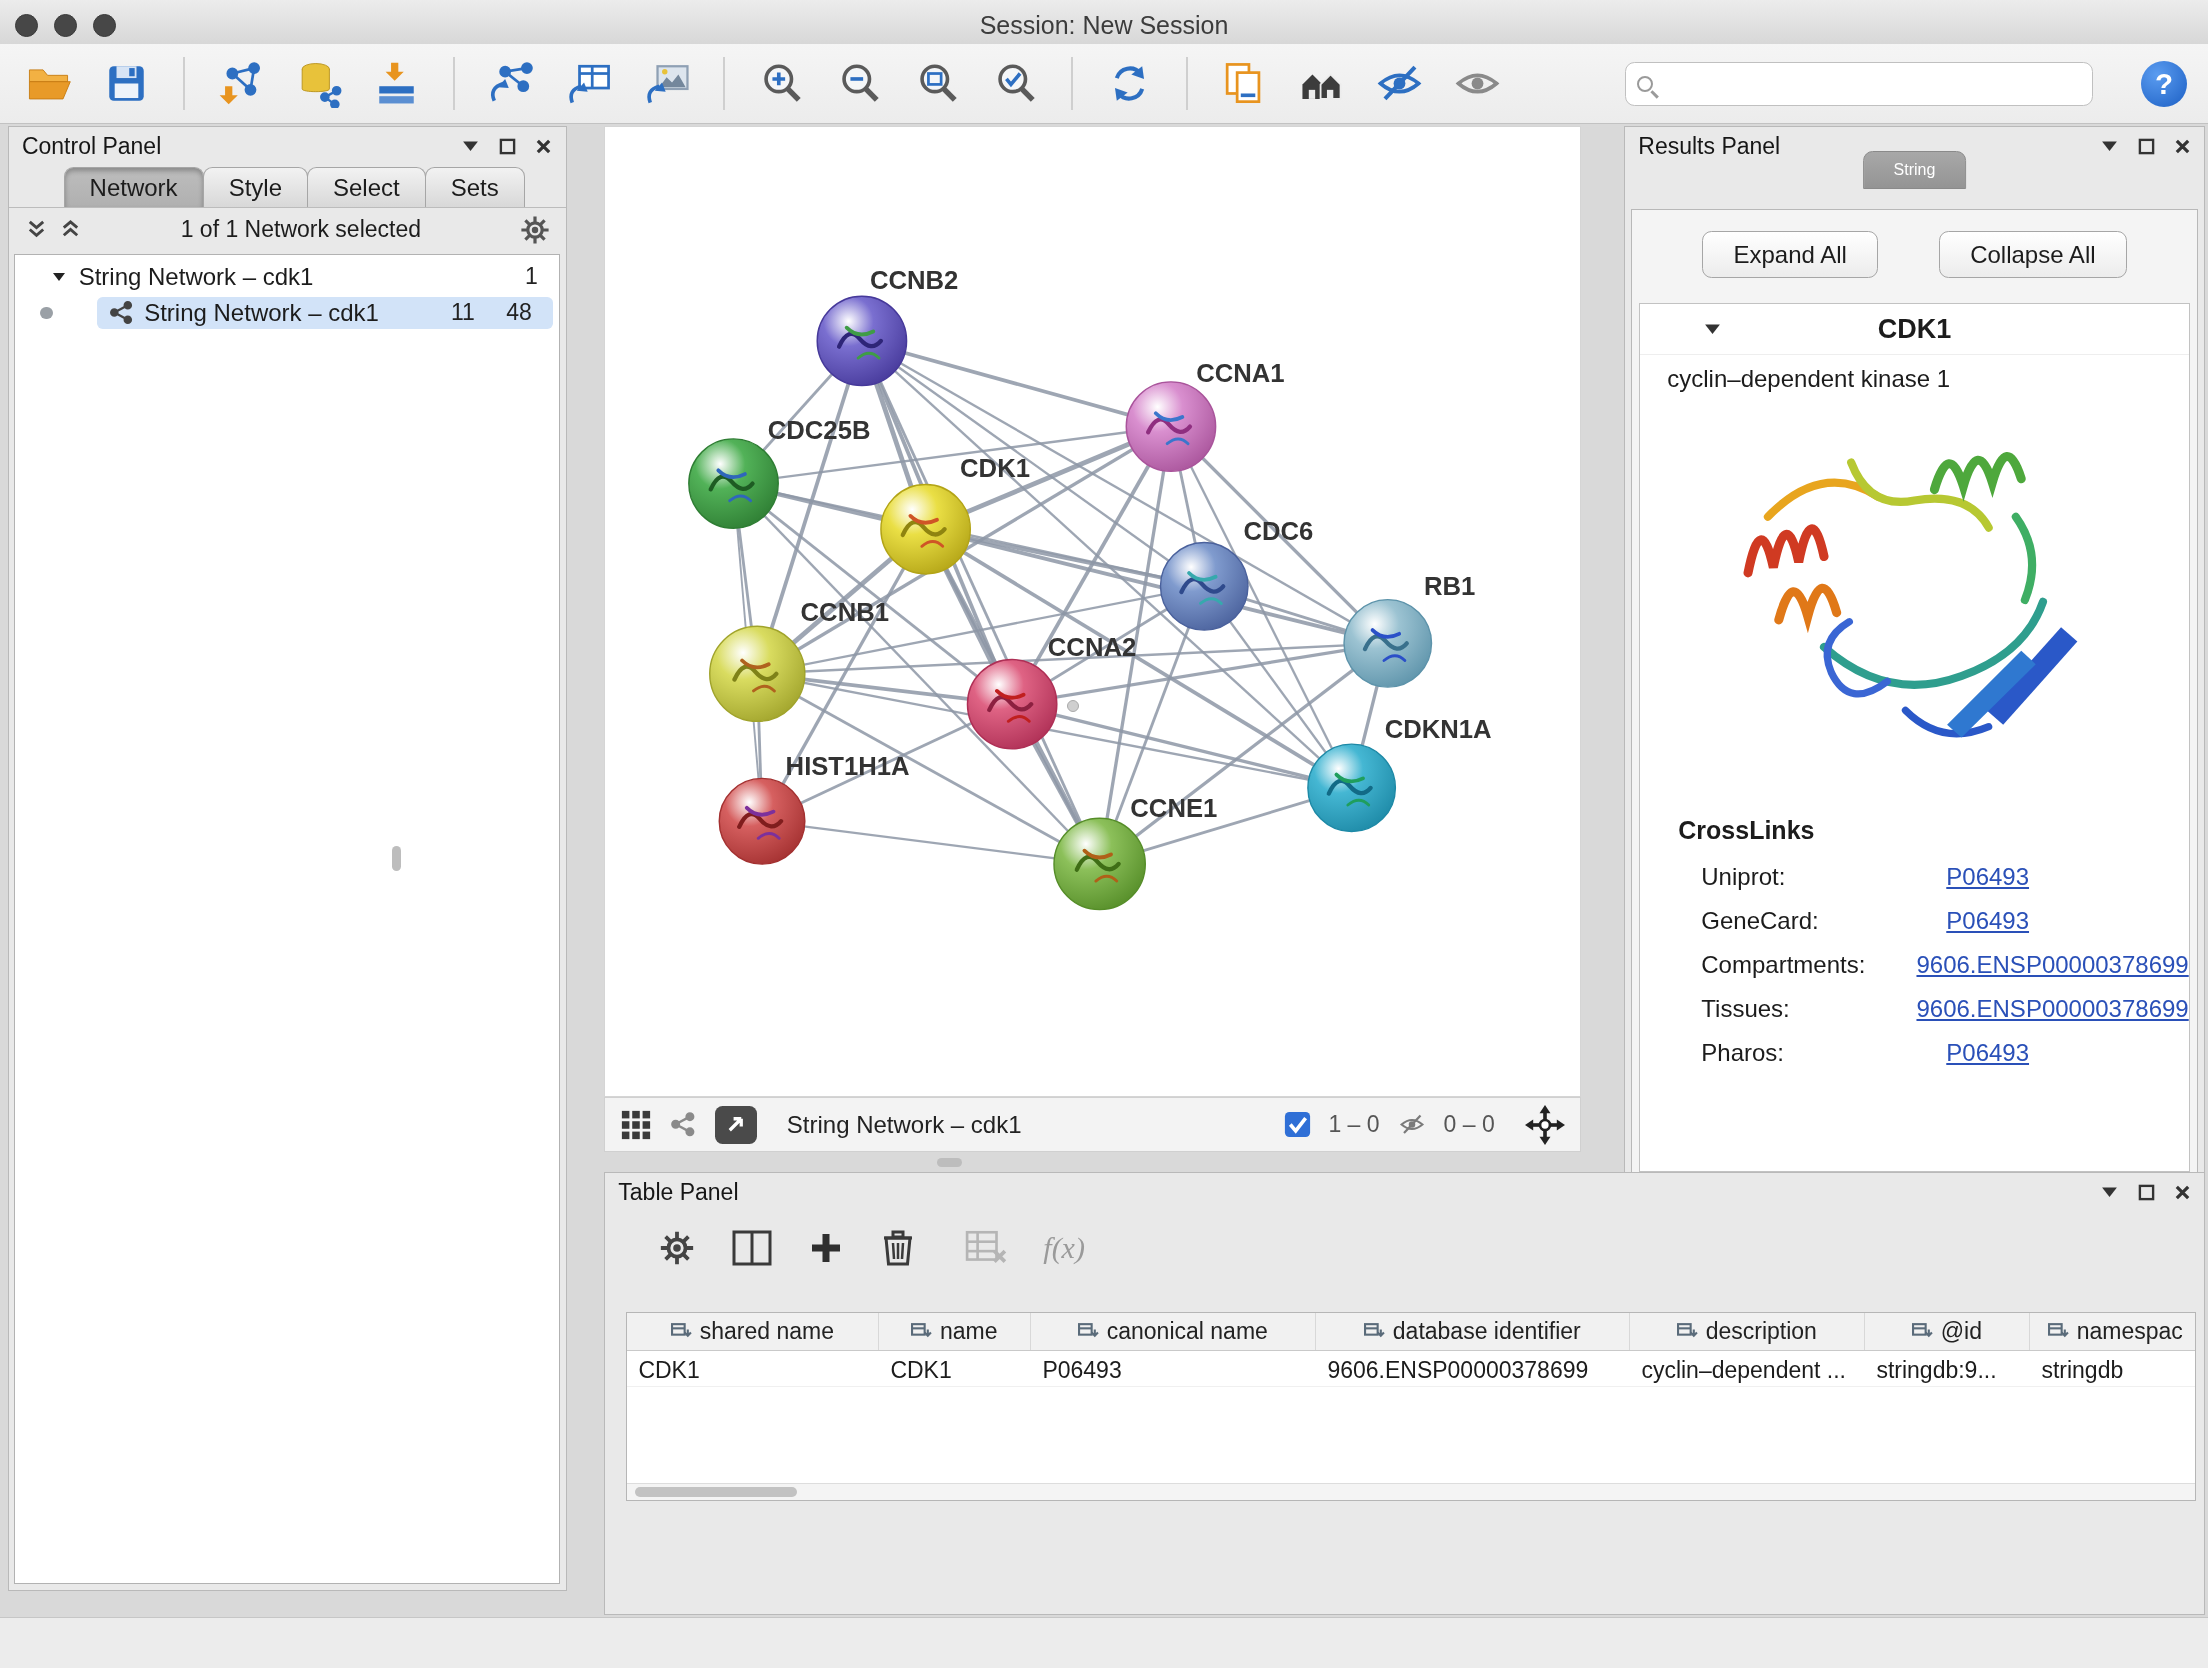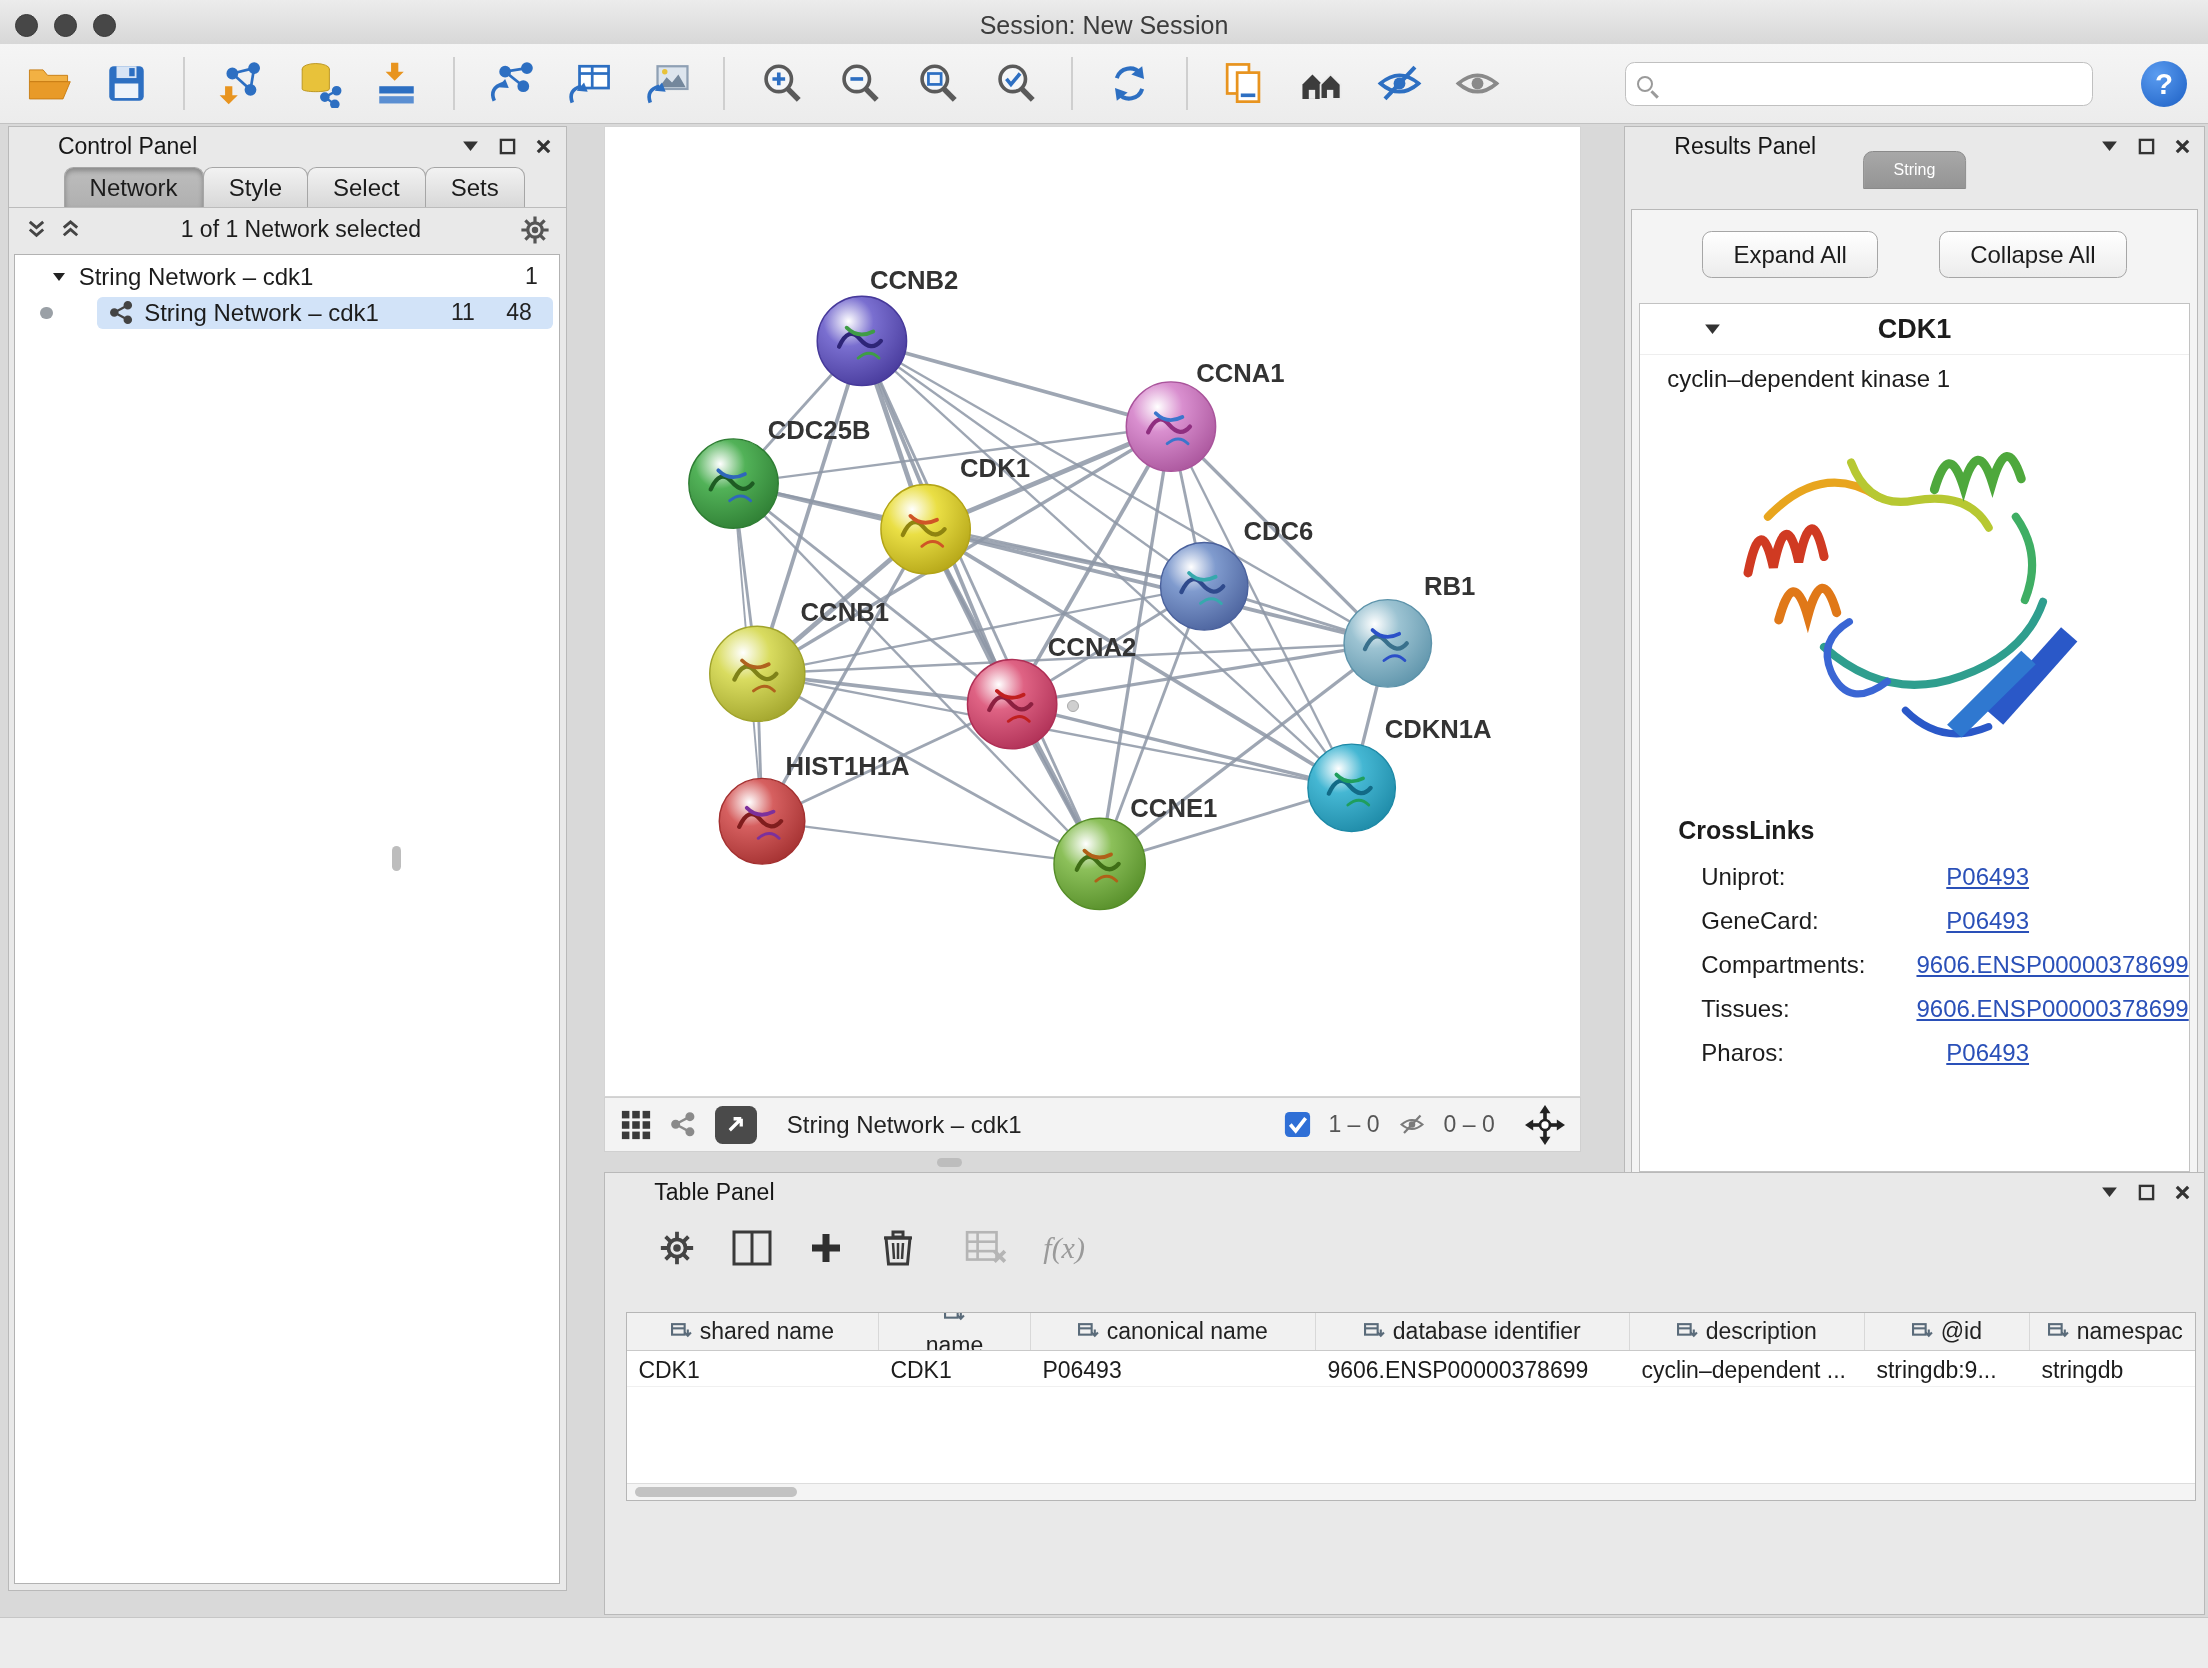--- a/index.html
+++ b/index.html
@@ -31,21 +31,21 @@
     background:#fff; display:flex; align-items:center; }
   .mag { width:16px; height:16px; border:2.9px solid #9a9a9a; border-radius:50%; position:relative; margin:0 3.8px 0 11.4px; flex:none; }
   .mag::after { content:""; position:absolute; width:2.9px; height:8.6px; background:#9a9a9a; transform:rotate(-45deg); left:13.3px; top:12.4px; }
   .search input { border:none; outline:none; flex:1; font-size:23px; font-family:inherit; background:transparent; height:38px; }
   .help { width:46px; height:46px; border-radius:50%; background:radial-gradient(circle at 35% 30%, #5a9cf0, #1c5fc4);
     color:#fff; font-size:29.5px; font-weight:bold; display:flex; align-items:center; justify-content:center; margin-left:25px; }
 
   
   .panel { background:#e9e9e9; border:1px solid #b9b9b9; }
   .phead { height:38px; display:flex; align-items:center; padding:0 13.3px; }
-  .phead .t { font-size:23px; color:#161616;margin-left:36px; }
+  .phead .t { font-size:23px; color:#161616; }
   .wicons { margin-left:auto; display:flex; gap:19px; align-items:center; }
   .wicons svg { display:block; }
 
   
   .cpanel { left:7.6px; top:126px; width:559px; height:1465px; }
   .tabsrow { display:flex; padding-left:55px; margin-top:1.9px; }
   .tab { font-size:24px; padding:5.7px 25px; background:linear-gradient(#f2f2f2,#d8d8d8);
     border:1px solid #a6a6a6; border-bottom:none; border-radius:9.5px 9.5px 0 0; margin-right:-1px; }
   .tab.sel { background:linear-gradient(#bdbdbd,#b0b0b0); box-shadow:inset 0 2.9px 4.8px rgba(0,0,0,.28); }
   .subbar { height:44px; display:flex; align-items:center; padding:0 15px; border-top:1px solid #bcbcbc; }
@@ -719,21 +719,21 @@
   <div class="tblwrap">
     <div class="thead" id="tbl-head">
         <div class="th" style="width: 252px;">
           <svg class="sorti" viewBox="0 0 20 20">
             <rect x="1" y="3" width="12" height="10" fill="none" stroke="#5a6b7a" stroke-width="2"></rect>
             <line x1="1" y1="7" x2="13" y2="7" stroke="#5a6b7a" stroke-width="2"></line>
             <path d="M16 8v6m-3-3 3 3 3-3" stroke="#5a6b7a" stroke-width="2" fill="none"></path>
           </svg>
           <span>shared name</span>
         </div>
-        <div class="th" style="width: 152px; flex-direction: column;">
+        <div class="th" style="width: 152px;">
           <svg class="sorti" viewBox="0 0 20 20">
             <rect x="1" y="3" width="12" height="10" fill="none" stroke="#5a6b7a" stroke-width="2"></rect>
             <line x1="1" y1="7" x2="13" y2="7" stroke="#5a6b7a" stroke-width="2"></line>
             <path d="M16 8v6m-3-3 3 3 3-3" stroke="#5a6b7a" stroke-width="2" fill="none"></path>
           </svg>
           <span>name</span>
         </div>
         <div class="th" style="width: 285px;">
           <svg class="sorti" viewBox="0 0 20 20">
             <rect x="1" y="3" width="12" height="10" fill="none" stroke="#5a6b7a" stroke-width="2"></rect>

